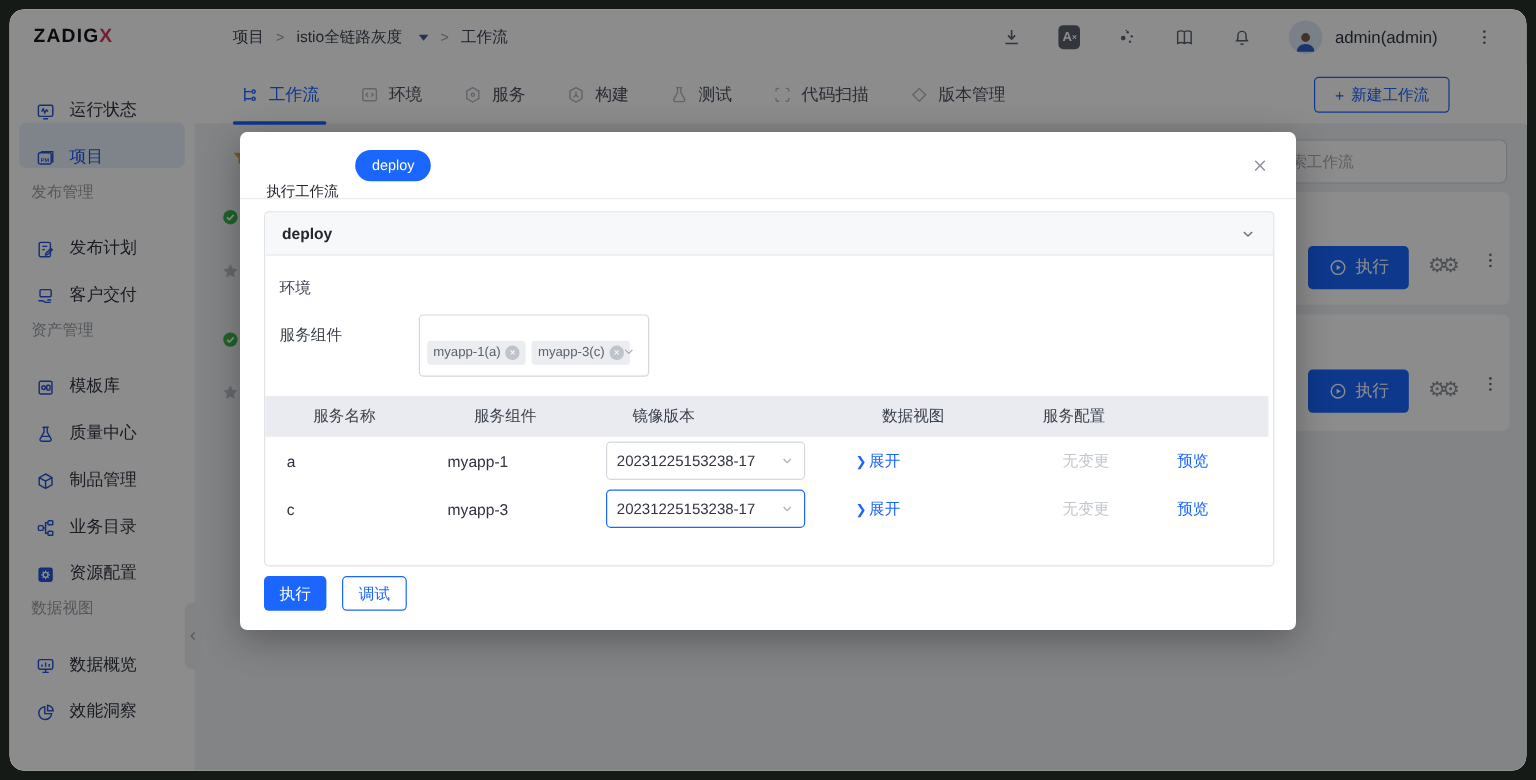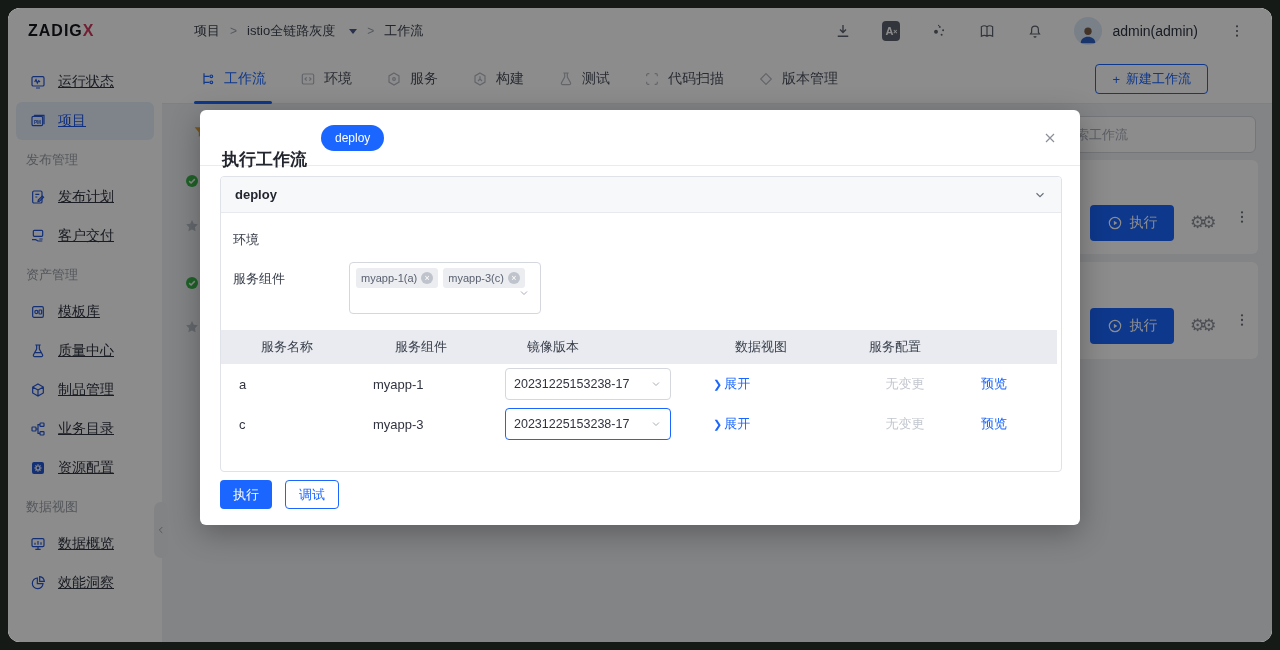--- a/index.html
+++ b/index.html
@@ -19,21 +19,21 @@
   .trans-box { width:20px; height:20px; background:#5b616d; color:#fff; border-radius:4px; font-size:11px; font-weight:bold; display:flex; align-items:center; justify-content:center; }
   .trans-box sup { font-size:7px; }
   .userwrap { display:flex; align-items:center; gap:10px; }
   .avatar { width:28px; height:28px; border-radius:50%; background:#dfe9f8; overflow:hidden; display:flex; align-items:flex-end; justify-content:center; }
   .username { font-size:14px; color:#2c3340; }
   .ic { display:block; }
 
   
   .sidebar { position:absolute; left:0; top:46px; bottom:0; width:154px; background:#fff; z-index:2; padding-top:8px; }
   .sb-group-label { font-size:13px; color:#9aa0a8; padding:10px 0 8px 18px; }
-  .sb-item { display:flex; align-items:center; gap:12px; height:38px; margin:1px 8px; padding-left:14px; border-radius:6px; font-size:14px; color:#2f3440; cursor:pointer;text-decoration:underline; }
+  .sb-item { display:flex; align-items:flex-end; gap:12px; height:38px; margin:1px 8px; padding-left:14px; border-radius:6px; font-size:14px; color:#2f3440; cursor:pointer; }
   .sb-item .sbic { color:#2456d8; width:16px; height:16px; flex:0 0 16px; }
   .sb-item.active { background:#e8f0fe; color:#1a56e8; }
   .sb-collapse { position:absolute; right:-6px; top:448px; width:14px; height:56px; background:#eceef1; border-radius:7px; display:flex; align-items:center; justify-content:center; color:#9aa0a8; cursor:pointer; }
 
   
   .content { position:absolute; left:154px; top:46px; right:0; bottom:0; background:#eef0f4; }
   .tabbar { position:absolute; left:0; top:0; right:0; height:50px; background:#fff; border-bottom:1px solid #e8eaee; display:flex; align-items:center; padding-left:38px; gap:34px; }
   .tab { display:flex; align-items:center; gap:8px; font-size:14px; color:#4a505c; height:50px; cursor:pointer; position:relative; }
   .tab .tabic { color:#b4b9c2; width:16px; height:16px; }
   .tab.active { color:#1a66ff; }
@@ -48,37 +48,37 @@
   .wf-card { position:absolute; left:44px; right:14px; background:#fff; border-radius:6px; }
   .gutter-ic { position:absolute; left:22px; width:16px; height:16px; }
   .run-btn { position:absolute; left:928px; height:36px; width:84px; background:#1a66ff; color:#fff; border:none; border-radius:4px; font-size:14px; display:flex; align-items:center; justify-content:center; gap:7px; cursor:pointer; }
   .gear-group { position:absolute; left:1028px; color:#8b9099; font-size:17px; letter-spacing:-4px; cursor:pointer; }
   .kebab { position:absolute; left:1072px; color:#6a707c; cursor:pointer; }
 
   
   .overlay { position:absolute; inset:0; background:rgba(0,0,0,0.45); z-index:10; }
   .modal { position:absolute; left:192px; top:102px; width:880px; height:415px; background:#fff; border-radius:6px; box-shadow:0 8px 30px rgba(0,0,0,.3); z-index:20; }
   .m-head { height:56px; display:flex; align-items:center; padding:0 22px; border-bottom:1px solid #e9ebef; }
-  .m-title { font-size:17px; color:#23262e; font-weight:700;margin-top:44px; }
+  .m-title { font-size:12px; color:#23262e; font-weight:400;margin-top:44px; }
   .m-badge { margin-left:14px; background:#1a66ff; color:#fff; font-size:12px; height:26px; padding:0 14px; border-radius:13px; display:flex; align-items:center; }
   .m-close { margin-left:auto; color:#8a8f98; width:16px; height:16px; cursor:pointer; }
 
   .panel { margin:10px 18px 0 20px; border:1px solid #dfe2e8; border-radius:4px; height:296px; overflow:hidden; }
   .panel-head { height:36px; background:#f7f8fa; border-bottom:1px solid #e7e9ee; display:flex; align-items:center; padding:0 14px; font-size:13px; font-weight:bold; color:#23262e; cursor:pointer; }
   .panel-head .pchev { margin-left:auto; color:#6a707c; width:14px; height:14px; }
   .panel-body { padding:10px 0 0 12px; }
 
   .form-row { display:flex; margin-bottom:13px; }
   .form-label { width:116px; font-size:13px; color:#3a404c; padding-top:8px; }
   .sel { width:192px; height:30px; border:1px solid #d4d7de; border-radius:4px; background:#fff; display:flex; align-items:center; padding:0 10px; font-size:13px; color:#303340; cursor:pointer; }
   .sel .schev { margin-left:auto; color:#a8adb8; width:12px; height:12px; }
   .multi { width:192px; height:52px; border:1px solid #d4d7de; border-radius:4px; background:#fff; padding:5px 6px; position:relative; cursor:pointer; }
   .multi .schev { position:absolute; right:10px; top:24px; color:#a8adb8; width:12px; height:12px; }
   .tags { display:flex; gap:5px; }
-  .tag { background:#ebedf0; border-radius:3px; font-size:11px; color:#5a6070; height:20px; display:flex; align-items:center; gap:4px; padding:0 5px; }
+  .tag { background:#ebedf0; border-radius:3px; font-size:11px; color:#5a6070; height:20px; display:flex; align-items:center; gap:4px; padding:0 5px;margin-top:16px; }
   .tag-x { width:12px; height:12px; border-radius:50%; background:#bfc3cb; color:#fff; font-size:9px; display:flex; align-items:center; justify-content:center; cursor:pointer; }
 
   .svc-table { margin-top:16px; width:836px; margin-left:-12px; font-size:13px; }
   .tr { display:grid; grid-template-columns:134px 132px 208px 134px 134px 76px; align-items:center; }
   .tr.head { background:#e9ebf0; height:34px; color:#3a404c;padding-left:22px; }
   .tr.row { height:40px; color:#303340; }
   .td { padding-left:18px; }
   .img-sel { width:166px; height:32px; border:1px solid #d4d7de; border-radius:4px; display:flex; align-items:center; padding:0 8px; font-size:12.5px; color:#303340; background:#fff; cursor:pointer; }
   .img-sel.focused { border:1px solid #1a66ff; }
   .img-sel .val { white-space:nowrap; overflow:hidden; max-width:124px; }

